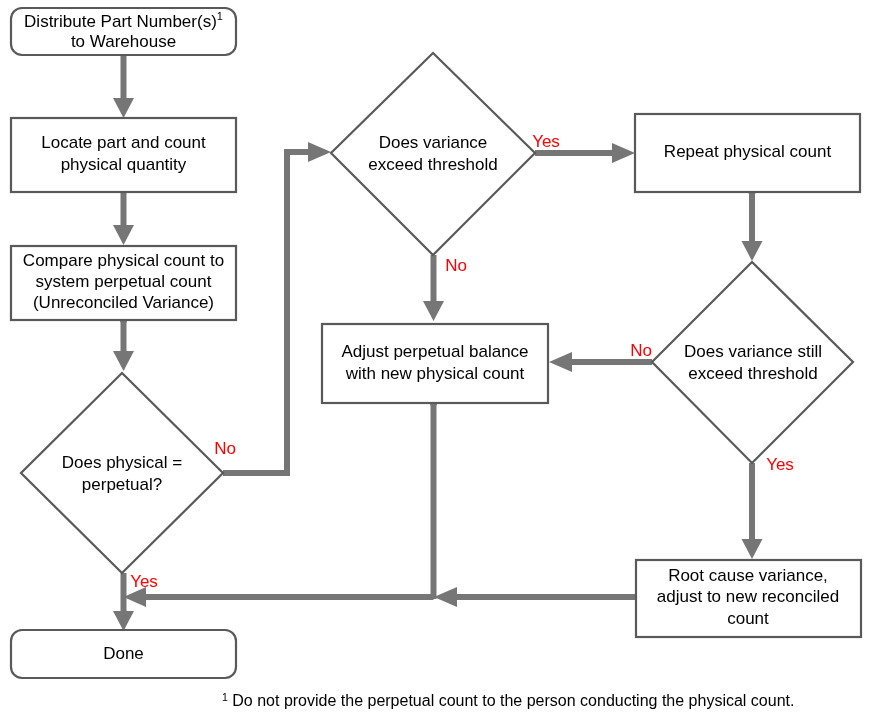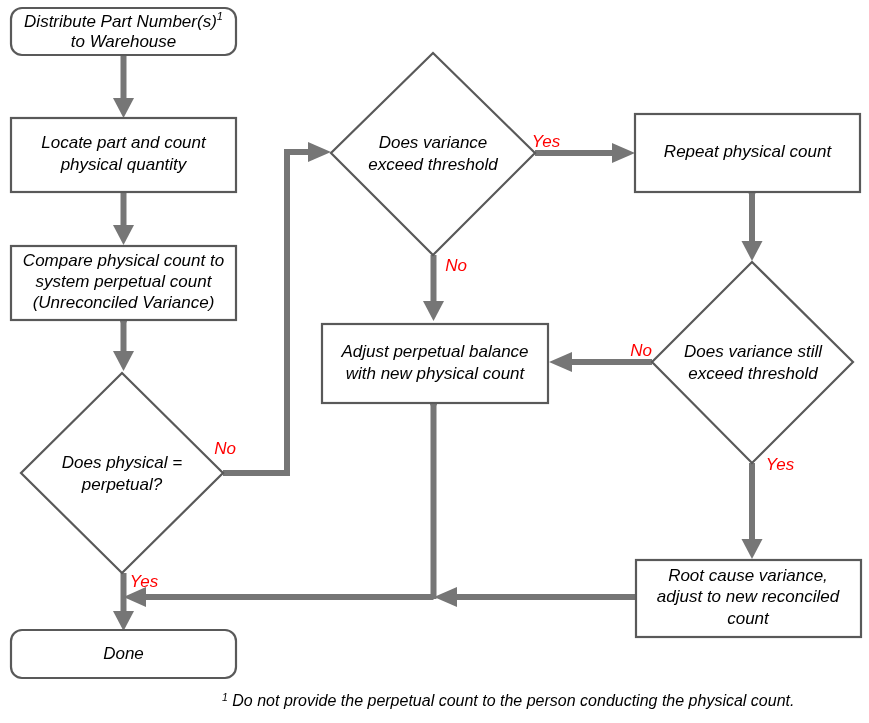--- a/index.html
+++ b/index.html
@@ -10,21 +10,20 @@
   body {
     width: 869px;
     height: 723px;
     font-family: "Liberation Sans", sans-serif;
     overflow: hidden;
   }
   #chart-root {
     position: relative;
     width: 869px;
     height: 723px;
-    font-style: italic;
   }
   svg.flow {
     position: absolute;
     left: 0;
     top: 0;
     width: 869px;
     height: 723px;
   }
   .node-shape {
     fill: #ffffff;

